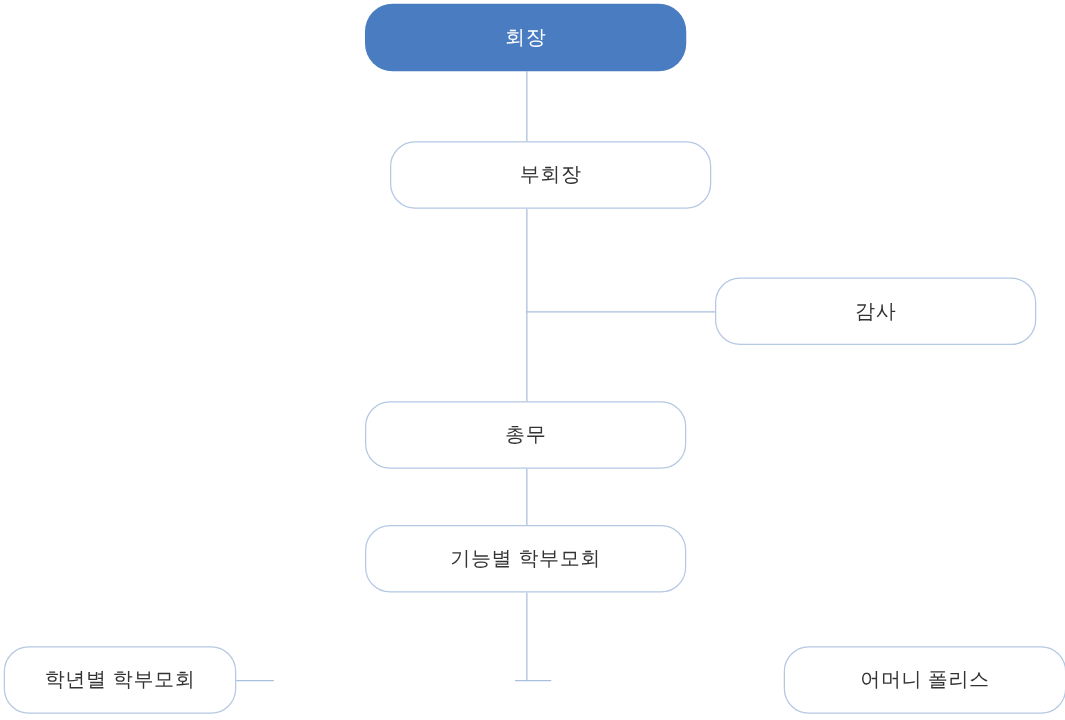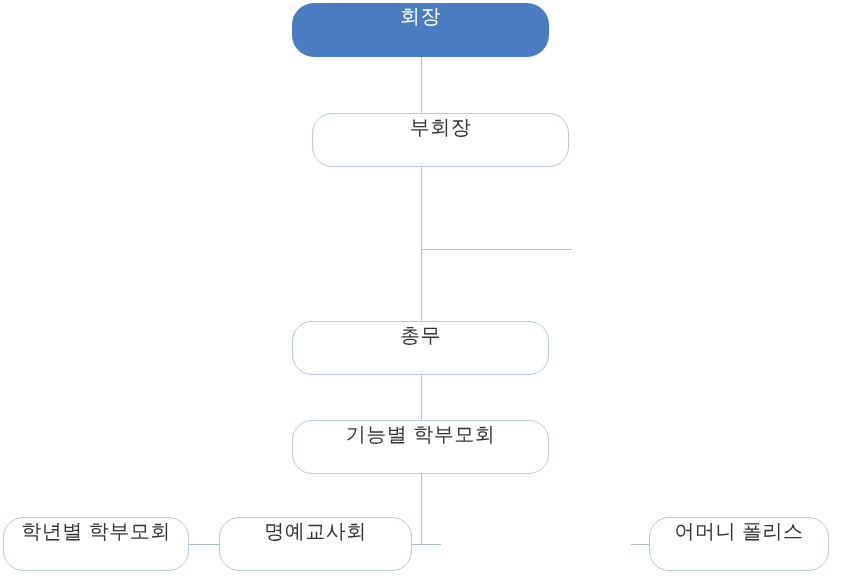--- a/index.html
+++ b/index.html
@@ -9,26 +9,26 @@
     --node-border:#b5c8e4;
     --node-text:#333333;
     --connector:#a9c0dc;
   }
   *{box-sizing:border-box;margin:0;padding:0;}
   html,body{width:852px;height:576px;background:var(--background);overflow:hidden;}
   body{font-family:"Liberation Sans","DejaVu Sans",sans-serif;}
   .chart{position:relative;width:852px;height:576px;background:var(--background);}
   .node{
     position:absolute;
-    display:flex;justify-content:center;
+    display:flex;align-items:center;justify-content:center;
     background:#ffffff;
     border:1px solid var(--node-border);
     border-radius:20px;
     color:var(--node-text);
-    font-size:20px;
+    font-size:16px;
     font-weight:500;
     letter-spacing:0.5px;
     white-space:nowrap;
   }
   .node.primary{
     background:var(--primary-node-fill);
     border:none;
     border-radius:22px;
     color:var(--primary-node-text);
   }
@@ -37,21 +37,21 @@
 
   
   .n-chairman   {left:292px;top:3px;  width:257px;height:54px;}
   .n-vice       {left:292px;top:113px;width:257px;height:54px;margin-left:20px;}
   .n-auditor    {left:572px;top:222px;width:257px;height:54px;}
   .n-general    {left:292px;top:321px;width:257px;height:54px;}
   .n-functional {left:292px;top:420px;width:257px;height:54px;}
   .n-grade      {left:3px;  top:517px;width:186px;height:54px;}
   .n-honorary   {left:219px;top:517px;width:193px;height:54px;}
   .n-booklove   {left:441px;top:517px;width:190px;height:54px;}
-  .n-police     {left:649px;top:517px;width:180px;height:54px;}
+  .n-police     {left:627px;top:517px;width:226px;height:54px;font-family:Liberation Serif, serif;}
 
   
   .c-v1{left:421px;top:57px; height:56px;}
   .c-v2{left:421px;top:167px;height:154px;}
   .c-h1{left:421px;top:249px;width:151px;}
   .c-v3{left:421px;top:375px;height:45px;}
   .c-v4{left:421px;top:474px;height:71px;}
   .c-h2{left:189px;top:544px;width:30px;}
   .c-h3{left:412px;top:544px;width:29px;}
   .c-h4{left:631px;top:544px;width:22px;}
@@ -71,35 +71,35 @@
   <div class="hline c-h4"></div>
 
   <div class="node primary n-chairman">
     <span>회장</span>
   </div>
 
   <div class="node n-vice">
     <span>부회장</span>
   </div>
 
+  <div class="node n-auditor">
+    <span>감사</span>
+  </div>
 
   <div class="node n-functional">
     <span>기능별 학부모회</span>
   </div>
 
   <div class="node n-general">
     <span>총무</span>
   </div>
 
   <div class="node n-grade">
     <span>학년별 학부모회</span>
   </div>
 
-  <div class="node n-honorary">
-    <span>명예교사회</span>
-  </div>
 
 
   <div class="node n-police">
     <span>어머니 폴리스</span>
   </div>
 
 </div>
 
 </body></html>

